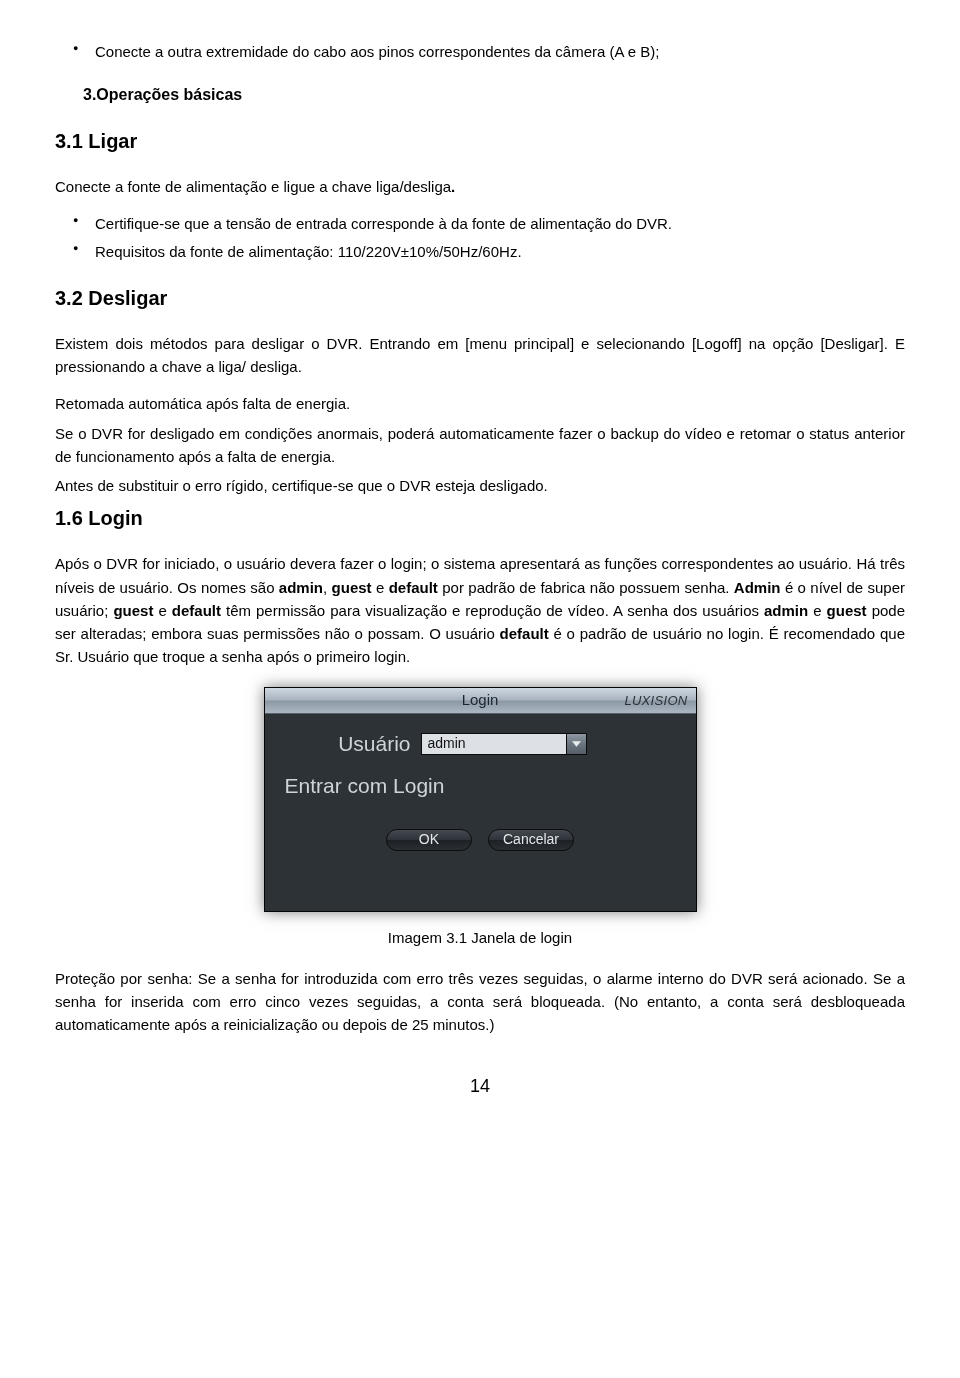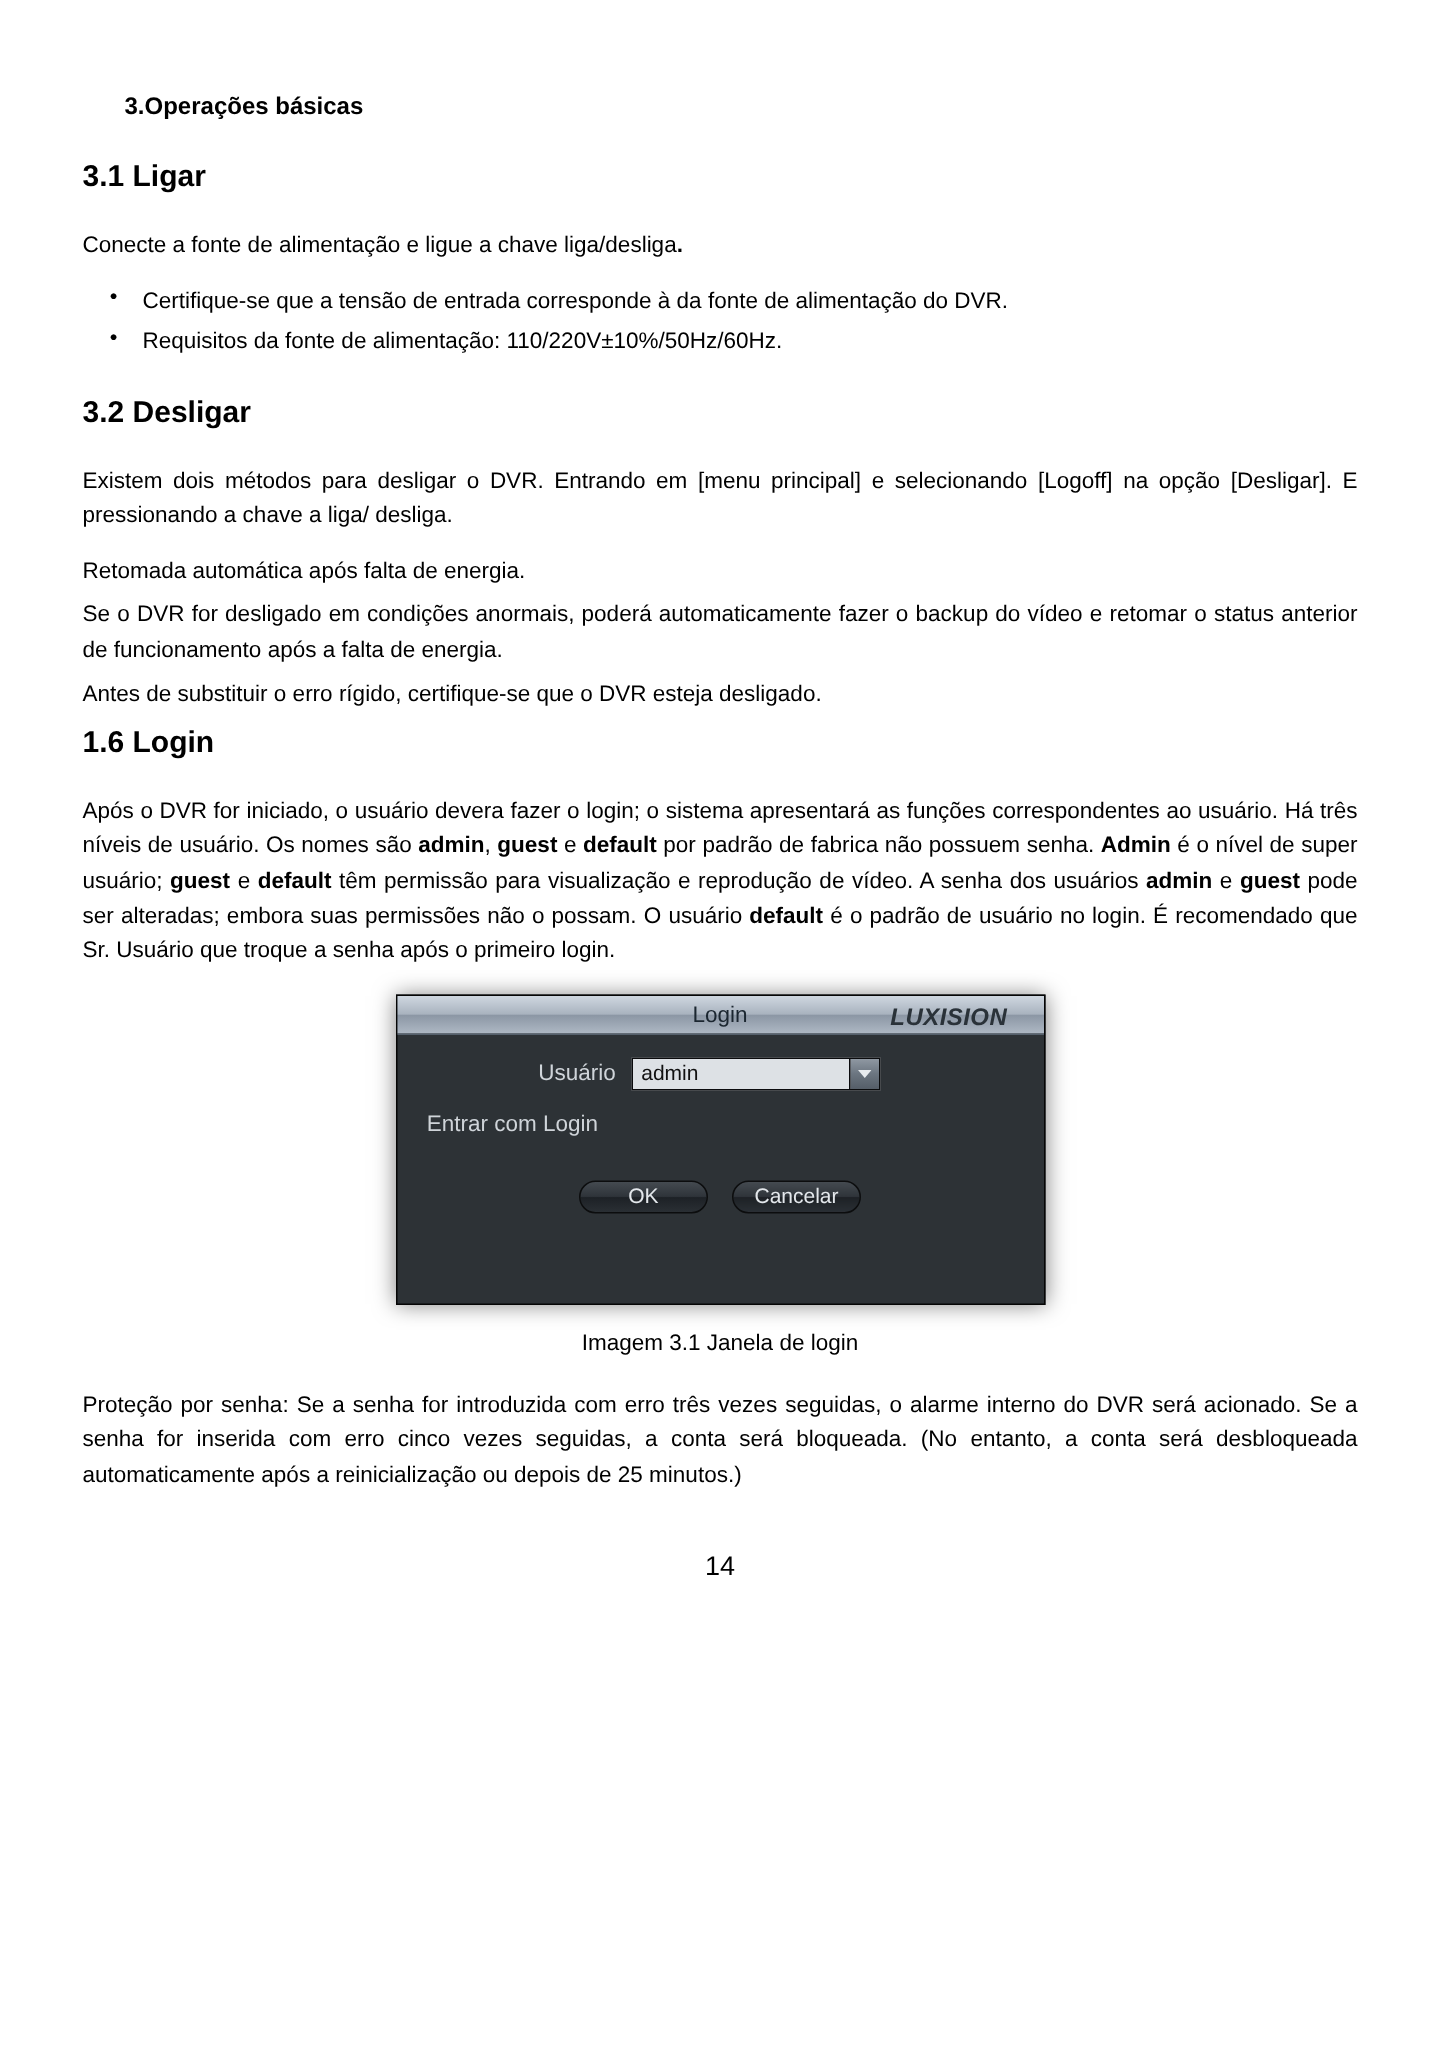--- a/index.html
+++ b/index.html
@@ -31,26 +31,26 @@
     .login-titlebar {
       height: 26px;
       background: linear-gradient(to bottom, #cfd7e0 0%, #a9b3bf 48%, #8c97a5 52%, #aeb8c4 100%);
       border-bottom: 1px solid #55606c;
       display: flex; align-items: center; position: relative;
     }
     .login-title {
       flex: 1; text-align: center; color: #1b2630; font-size: 15px; font-weight: normal;
     }
     .login-brand {
-      position: absolute; right: 24px; top: 3px; color: #2a3239;
-      font-style: italic; font-size: 16px; font-weight: bold; letter-spacing: .3px;
+      position: absolute; right: 8px; top: 3px; color: #2a3239;
+      font-style: italic; font-size: 13px; font-weight: normal; letter-spacing: .3px;
     }
     .login-body { padding: 14px 18px 18px; color: #cfd4d9; font-size: 15px; }
     .login-row { display: flex; align-items: center; margin-bottom: 10px; }
-    .login-label { width: 138px; text-align: right; padding-right: 10px; font-size: 15px; }
+    .login-label { width: 138px; text-align: right; padding-right: 10px; font-size: 21px; }
     .login-input {
       background: #dde1e5; color: #111; border: 1px solid #0b0d0f;
       height: 22px; padding: 0 6px; font-size: 14px; width: 146px;
     }
     .login-select {
       display:flex; align-items:center; width: 166px; border:1px solid #0a0b0d;
       background:#dde1e5; height:22px;
     }
     .login-select span { flex:1; padding:0 6px; color:#111; font-size:14px; }
     .login-select .arrow {
@@ -66,20 +66,21 @@
       color: #e3e7eb; font-size: 14px; display:flex; align-items:center; justify-content:center;
       padding: 0 14px; cursor:pointer;
     }
     .caption { text-align:center; margin: 8px 0 18px; }
     .page-num { text-align:center; font-size: 18px; margin-top: 36px; }
   </style>
 </head>
 <body>
 
 <ul class="bullet-list">
+  <li>Conecte a outra extremidade do cabo aos pinos correspondentes da câmera (A e B);</li>
 </ul>
 
 <div class="h2">3.Operações básicas</div>
 
 <div class="h3">3.1 Ligar</div>
 
 <p class="para">
   <span>Conecte a fonte de alimentação e ligue a chave liga/desliga</span><span class="bold">.</span>
 </p>
 

